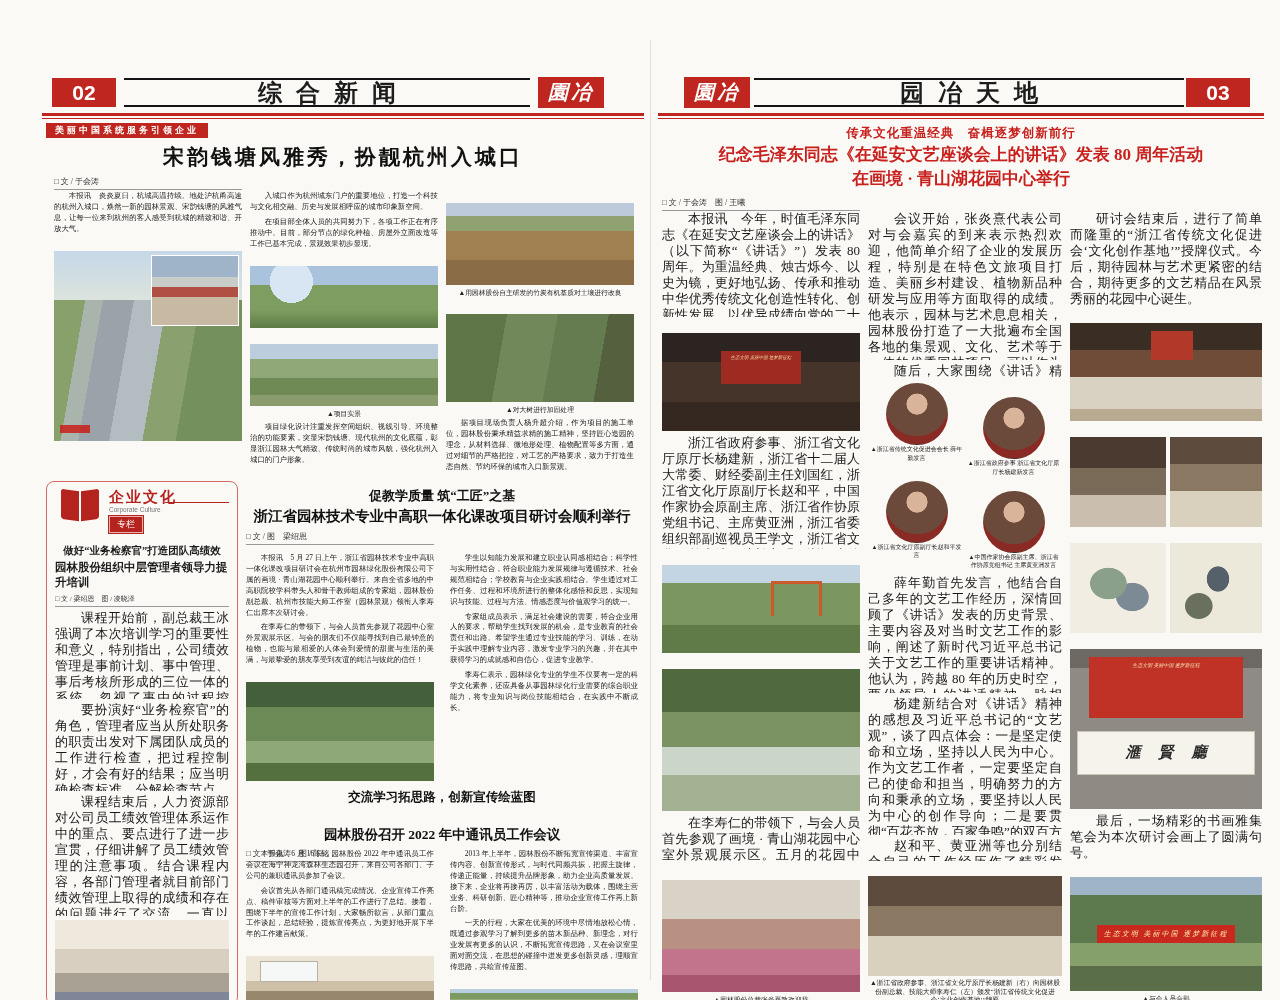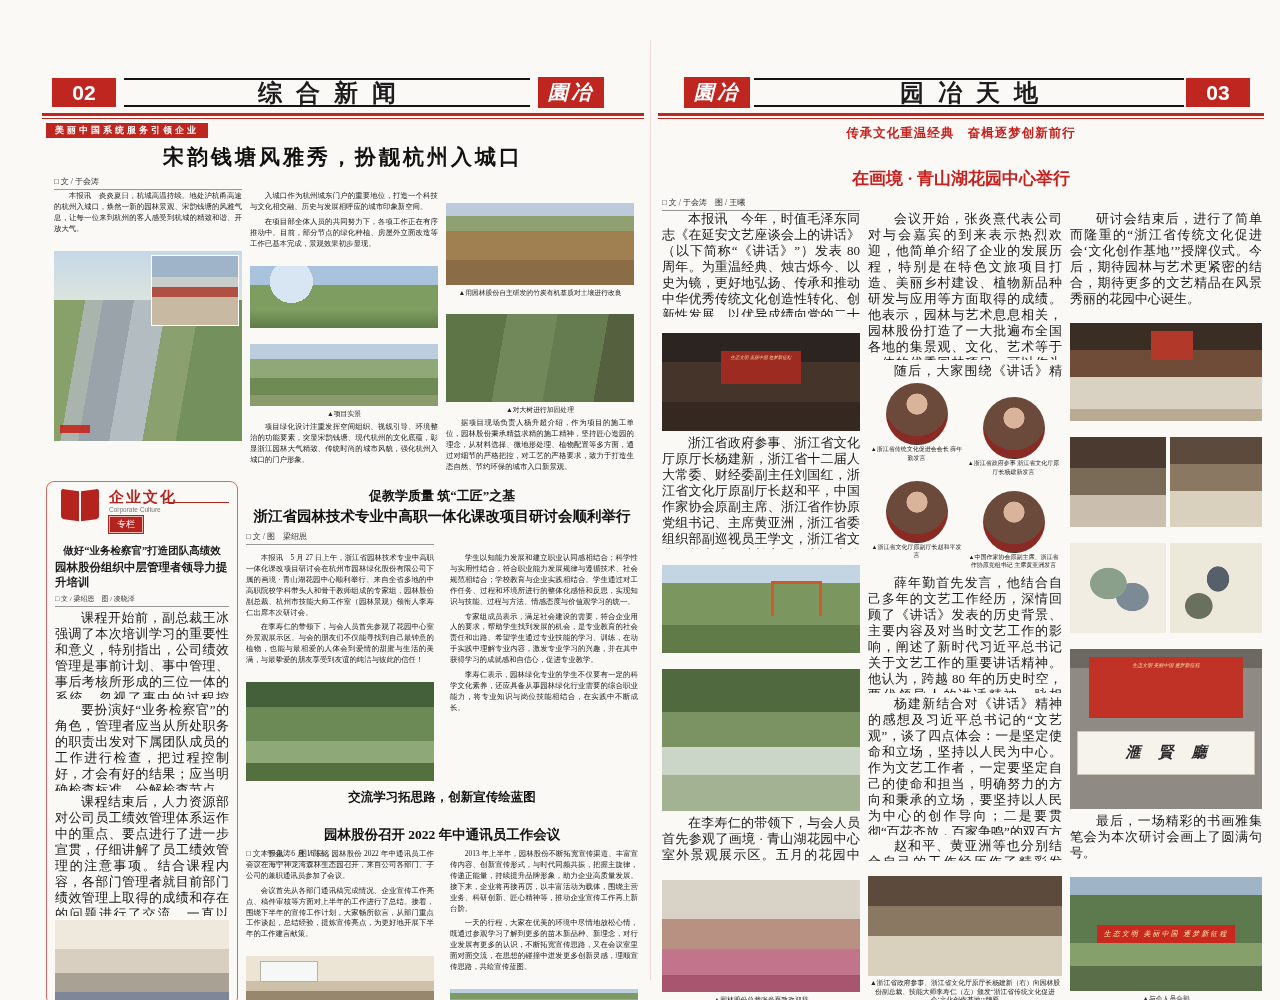--- a/index.html
+++ b/index.html
@@ -190,20 +190,21 @@
 <div class="page" id="p3">
   <div class="hdr">
     <div class="brandbox" style="left:26px">園冶</div>
     <div class="titlebar" style="left:96px; right:80px">园冶天地</div>
     <div class="pgnum" style="right:14px">03</div>
     <div class="rrule1"></div>
     <div class="rrule2"></div>
   </div>
 
   <div class="h1 redtxt" style="top:52px; left:0; right:0; font-size:12.5px; letter-spacing:1px">传承文化重温经典　奋楫逐梦创新前行</div>
+  <div class="h1 redtxt" style="top:70px; left:0; right:0; font-size:17px">纪念毛泽东同志《在延安文艺座谈会上的讲话》发表 80 周年活动</div>
   <div class="h1 redtxt" style="top:94px; left:0; right:0; font-size:17px">在画境 · 青山湖花园中心举行</div>
 
   <div class="byline" style="position:absolute; top:124px; left:4px; width:198px">□ 文 / 于会涛　图 / 王曦</div>
 
   <div class="col" style="left:4px; top:138px; width:198px; height:794px">
     <p class="t small">本报讯　今年，时值毛泽东同志《在延安文艺座谈会上的讲话》（以下简称“《讲话》”）发表 80 周年。为重温经典、烛古烁今、以史为镜，更好地弘扬、传承和推动中华优秀传统文化创造性转化、创新性发展，以优异成绩向党的二十大献礼，5 月 14 日，由浙江省传统文化促进会与杭州市园林绿化股份有限公司联合主办的“生态文明，美丽中国，逐梦新征程”纪念毛泽东同志《在延安文艺座谈会上的讲话》发表 80 周年活动在风景如画的画境 · 青山湖花园中心举行。</p>
     <div class="ph ph-hall" style="height:98px">
       <i class="scr">生态文明 美丽中国 逐梦新征程</i>
     </div>
     <p class="t small">浙江省政府参事、浙江省文化厅原厅长杨建新，浙江省十二届人大常委、财经委副主任刘国红，浙江省文化厅原副厅长赵和平，中国作家协会原副主席、浙江省作协原党组书记、主席黄亚洲，浙江省委组织部副巡视员王学文，浙江省文化厅外事处原处长宣明，浙江省传统文化促进会会长薛年勤，浙江省国际美术交流协会副会长、秘书长陶文杰，浙江省传统文化促进会党支部书记孙丽娟，著名书画家金晓海、刘文清、陈凌广、杨为国、夹撄贤、金薇冬、程联、陈娥，园林股份总裁张炎熹、副总裁李寿仁等领导和嘉宾出席活动。</p>

